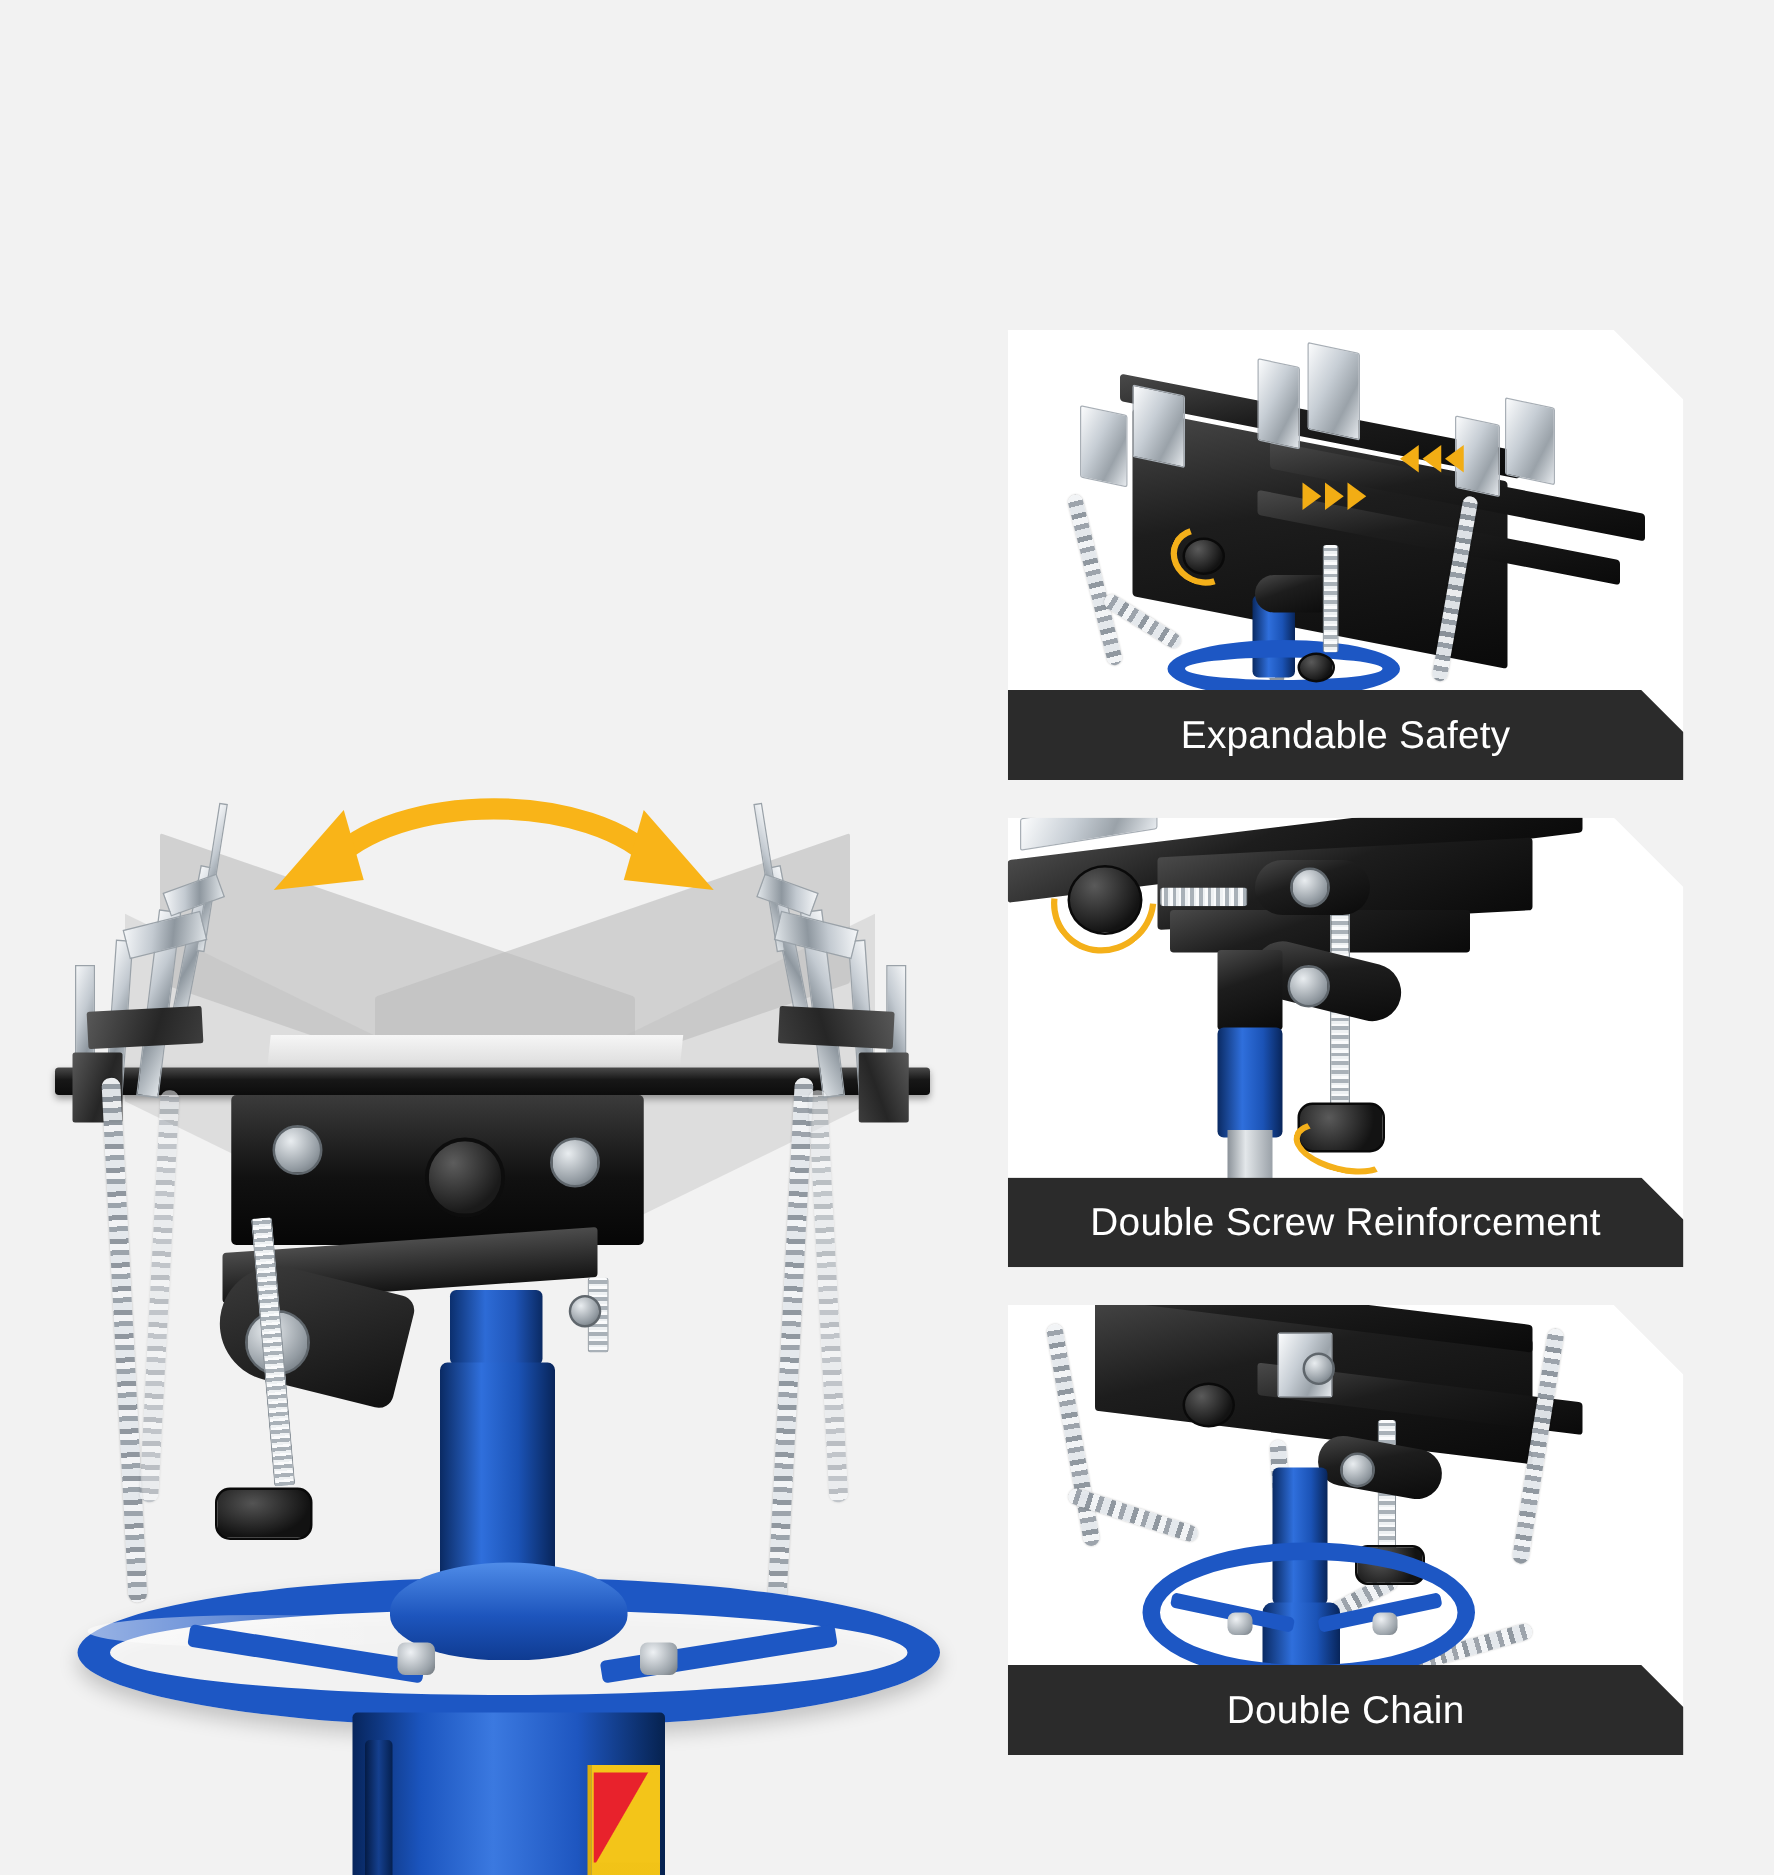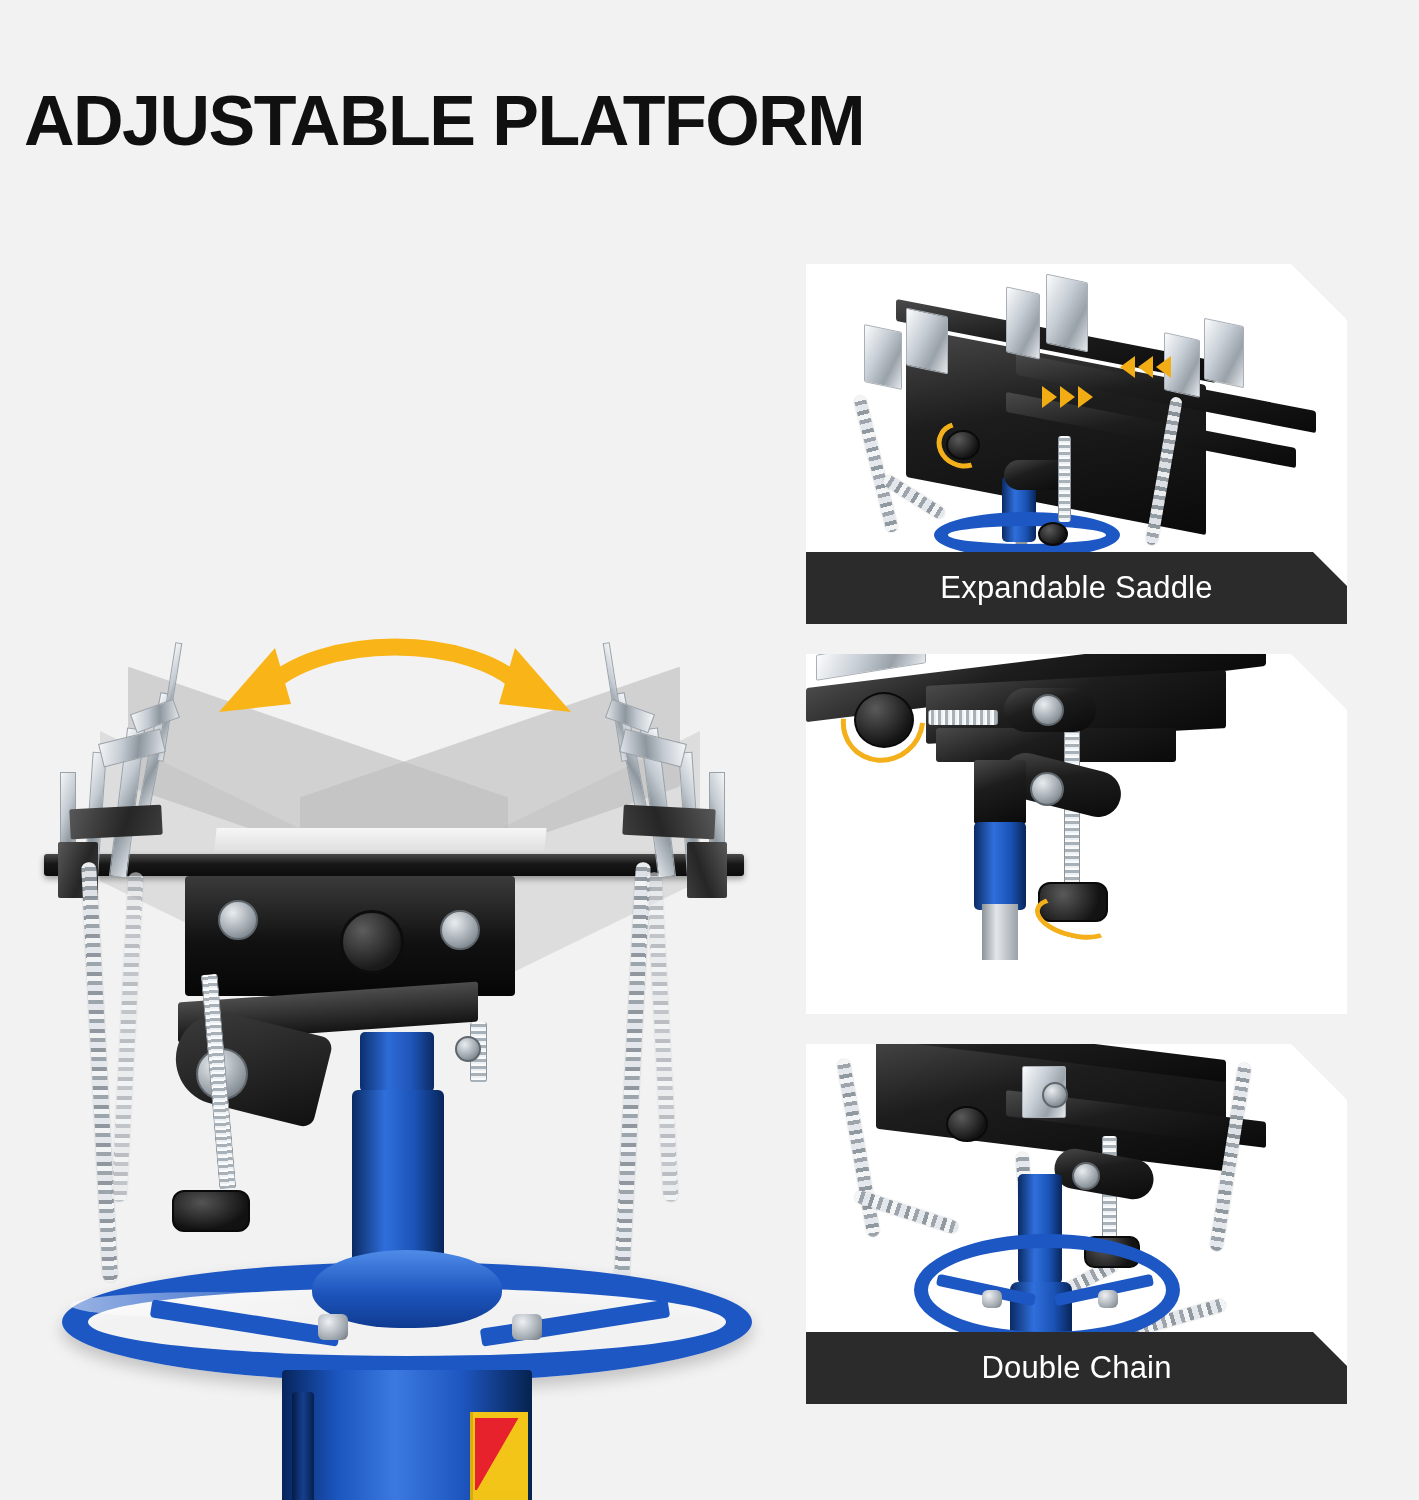--- a/index.html
+++ b/index.html
@@ -368,21 +368,20 @@
   .ring-blue {
     position: absolute;
     border-radius: 50%;
     border: 14px solid #1d57c4;
   }
 </style>
 </head>
 <body>
 
 <div class="header">
-  <div class="page-title">ADJUSTABLE PLATFORM</div>
 </div>
 
 <div class="hero">
   <div class="hero-stage">
 
     <div class="ghost ghost-left"></div>
     <div class="ghost ghost-right"></div>
     <div class="ghost ghost-left2"></div>
     <div class="ghost ghost-right2"></div>
 
@@ -490,21 +489,21 @@
       <div class="chain" style="left:352px; top:132px; height:150px; transform:rotate(10deg); width:12px;"></div>
       <div class="chain" style="left:206px; top:206px; height:78px;  transform:rotate(-6deg); width:12px;"></div>
 
       <div class="mini blue-part" style="left:196px; top:212px; width:34px; height:66px;"></div>
       <div class="ring-blue" style="left:128px; top:248px; width:186px; height:46px;"></div>
       <div class="knob-black" style="left:232px; top:258px; width:30px; height:24px;"></div>
       <div class="mini plate-black" style="left:198px; top:196px; width:66px; height:30px; border-radius:16px;"></div>
       <div class="screw" style="left:252px; top:172px; height:86px; width:13px;"></div>
     </div>
     <div class="card-caption">
-      <span>Expandable Saddle</span>
+      <span>Expandable Safety</span>
     </div>
   </div>
 
   <div class="card">
     <div class="card-photo">
       <div class="mini plate-black" style="left:0px;  top:6px;  width:460px; height:34px; transform:skewY(-7deg);"></div>
       <div class="mini bracket" style="left:10px; top:-8px; width:110px; height:26px; transform:skewY(-9deg);"></div>
       <div class="mini plate-black" style="left:120px; top:24px; width:300px; height:58px; transform:skewY(-3deg);"></div>
       <div class="mini plate-black" style="left:130px; top:74px; width:240px; height:34px;"></div>
 
@@ -518,20 +517,23 @@
       <div class="hub-bolt" style="left:226px; top:40px; width:32px; height:32px;"></div>
       <div class="mini plate-black" style="left:196px; top:108px; width:120px; height:46px; border-radius:24px; transform:rotate(14deg);"></div>
       <div class="hub-bolt" style="left:224px; top:118px; width:34px; height:34px;"></div>
 
       <div class="mini plate-black" style="left:168px; top:106px; width:52px; height:64px;"></div>
       <div class="mini blue-part" style="left:168px; top:168px; width:52px; height:88px;"></div>
       <div class="mini" style="left:176px; top:250px; width:36px; height:56px; background:linear-gradient(90deg,#8b9299,#e3e7ea 40%,#9aa1a8);"></div>
 
       <div class="knob-black" style="left:232px; top:228px; width:70px; height:40px; border-radius:12px;"></div>
       <div class="rot-arrow" style="left:228px; top:244px; width:80px; height:40px; transform:rotate(14deg);"></div>
+    </div>
+    <div class="card-caption">
+      <span>Double Screw Reinforcement</span>
     </div>
   </div>
 
   <div class="card">
     <div class="card-photo">
       <div class="mini plate-black" style="left:70px;  top:6px;   width:350px; height:100px; transform:skewY(7deg);"></div>
       <div class="mini plate-black" style="left:60px;  top:-6px;  width:360px; height:22px;  transform:skewY(7deg);"></div>
       <div class="mini plate-black" style="left:200px; top:62px;  width:260px; height:26px;  transform:skewY(7deg);"></div>
 
       <div class="mini bracket" style="left:216px; top:22px; width:44px; height:52px;"></div>

